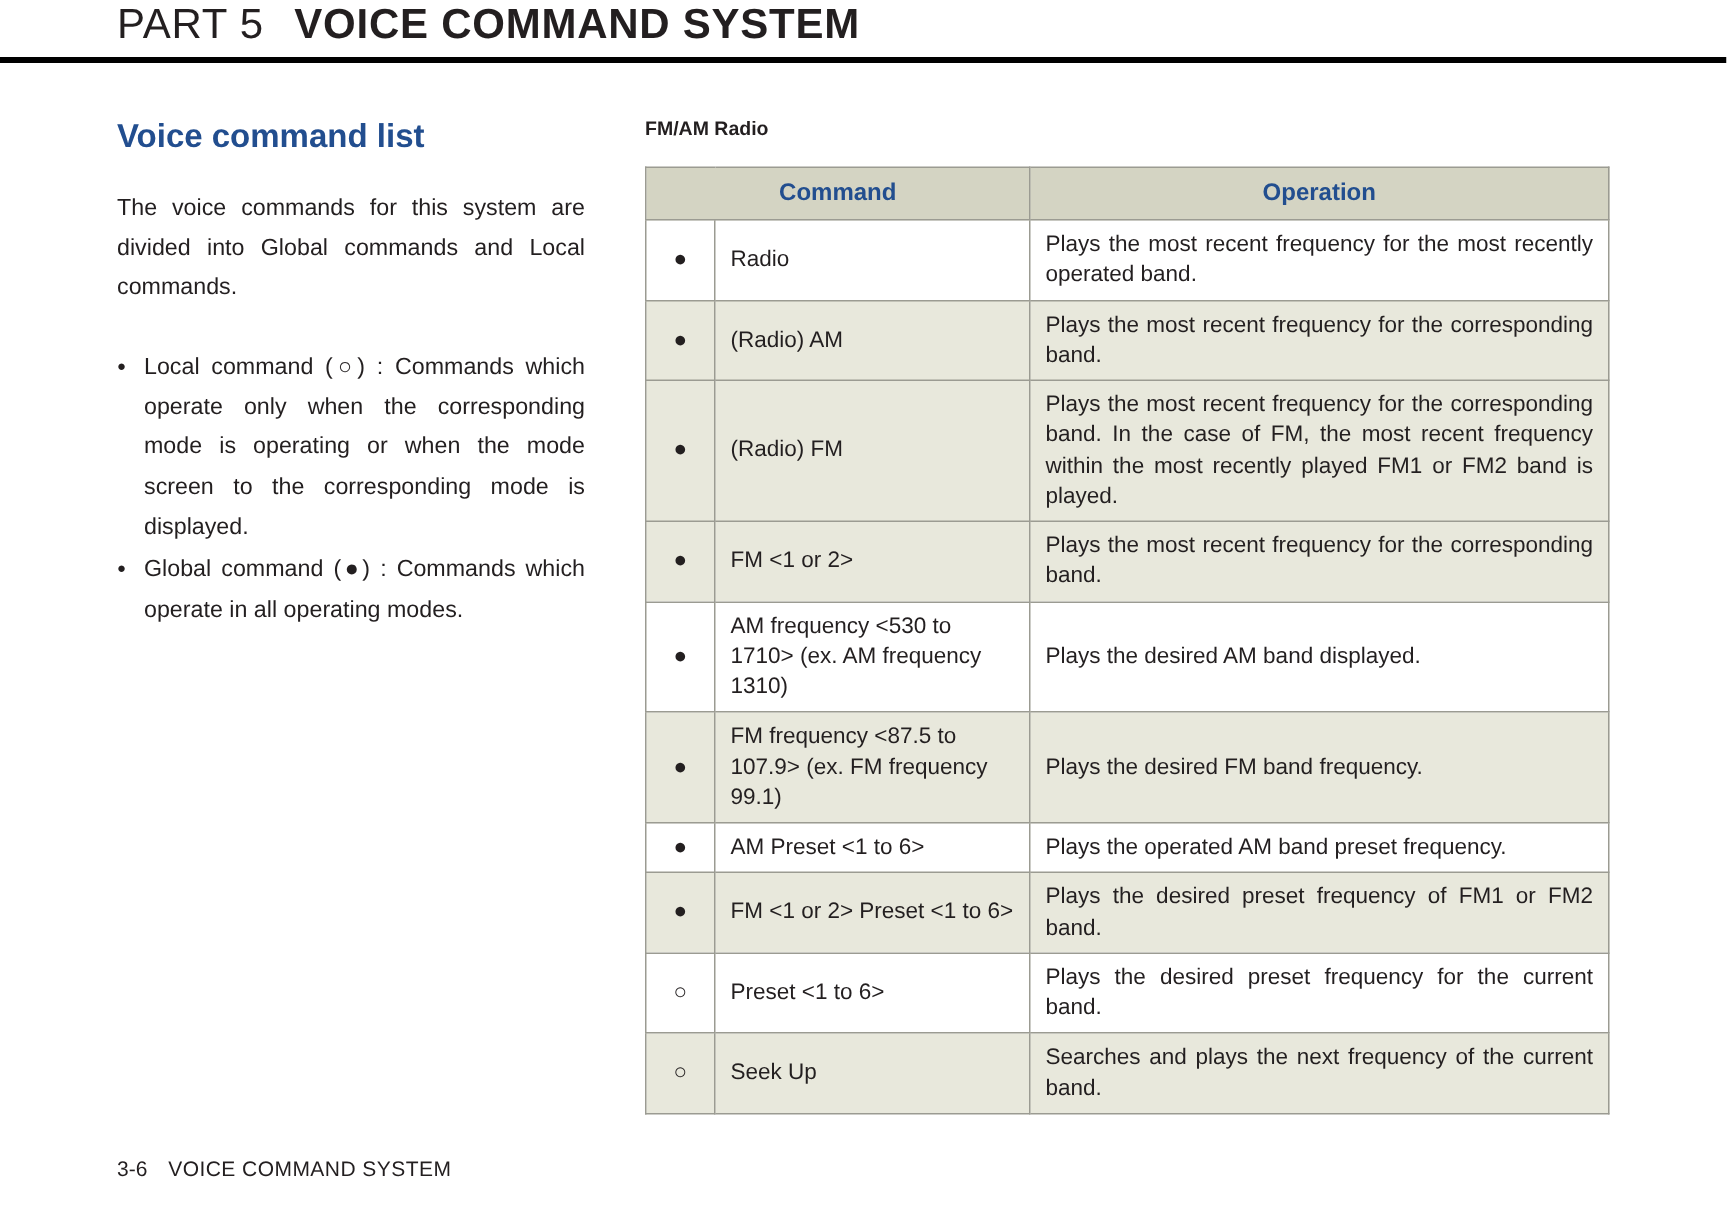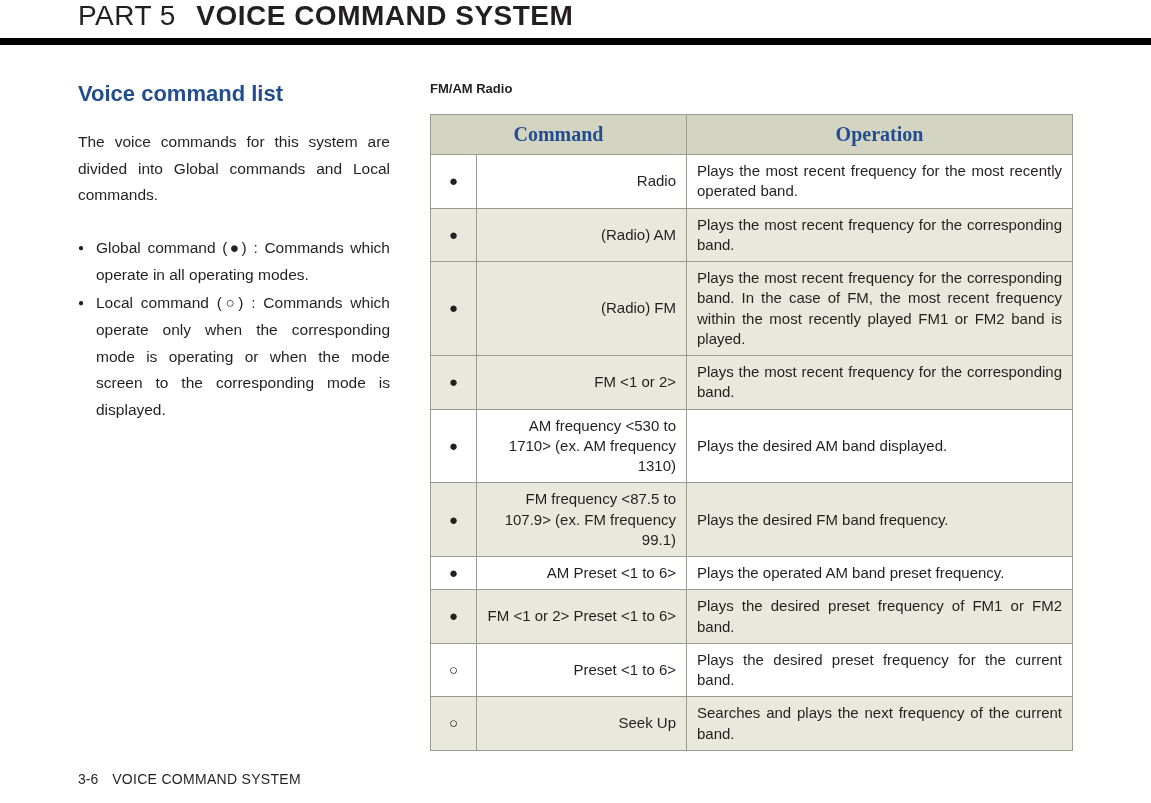--- a/index.html
+++ b/index.html
@@ -6,21 +6,21 @@
     body {
       font-family: "Myriad Pro", "Segoe UI", Arial, sans-serif;
       background: #fff;
       width: 1151px;
       height: 803px;
       position: relative;
       color: #231f20;
     }
     .header {
       padding: 0 0 6px 78px;
-      border-bottom: 7px solid #000000;
+      border-bottom: 4px solid #000000;
       margin-bottom: 36px;
     }
     .header-title {
       font-size: 28px;
       font-weight: 300;
       color: #231f20;
       letter-spacing: 0.5px;
     }
     .header-title .part-label { font-weight: 400; }
     .header-title .part-name { font-weight: 700; margin-left: 12px; }
@@ -83,33 +83,32 @@
       border: 1px solid #9b9b92;
       font-size: 15px;
     }
     .cmd-table th {
       background: #d4d4c3;
       color: #224e8f;
       font-weight: 700;
       padding: 8px 6px;
       border: 1px solid #9b9b92;
       text-align: center;
-      font-size: 20px;
-      font-family: Liberation Serif, serif;
+      font-size: 16px;
     }
     .cmd-table td {
       border: 1px solid #9b9b92;
       padding: 6px 10px;
       vertical-align: middle;
       line-height: 1.35;
     }
     .cmd-table tr.even td { background: #e8e8dc; }
     .cmd-table tr.odd td { background: #fff; }
     .type-col { width: 46px; text-align: center; font-size: 15px; }
-    .cmd-col { width: 210px; text-align: right; }
+    .cmd-col { width: 210px; }
     .op-col { text-align: justify; }
     .filled-dot { font-size: 15px; }
     .hollow-dot { font-size: 15px; }
     .footer {
       position: absolute;
       bottom: 16px;
       left: 78px;
       font-size: 14px;
       color: #231f20;
     }
@@ -124,22 +123,22 @@
     <span class="part-label">PART 5</span>
     <span class="part-name">VOICE COMMAND SYSTEM</span>
   </div>
 </div>
 
 <div class="content">
   <div class="col-left">
     <div class="section-title">Voice command list</div>
     <p class="intro-text">The voice commands for this system are divided into Global commands and Local commands.</p>
     <ul class="bullet-list">
+      <li class="bullet-item">Local command (○) : Commands which operate only when the corresponding mode is operating or when the mode screen to the corresponding mode is displayed.</li>
       <li class="bullet-item">Global command (●) : Commands which operate in all operating modes.</li>
-      <li class="bullet-item">Local command (○) : Commands which operate only when the corresponding mode is operating or when the mode screen to the corresponding mode is displayed.</li>
     </ul>
   </div>
 
   <div class="col-right">
     <div class="table-title">FM/AM Radio</div>
 
     <table class="cmd-table">
       <thead>
         <tr>
           <th colspan="2">Command</th>

